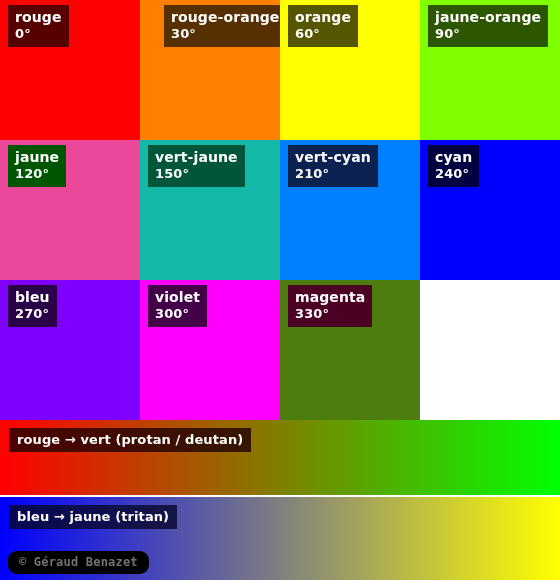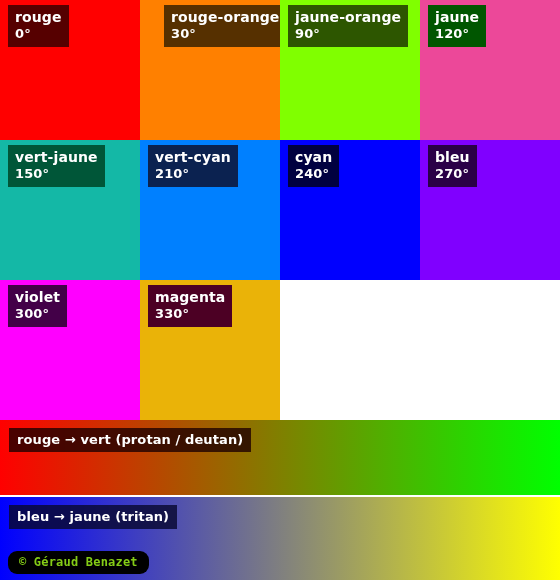--- a/index.html
+++ b/index.html
@@ -123,20 +123,26 @@
       </div>
     </div>
 
     <div class="swatch" style="background: rgb(255, 128, 0);">
       <div class="swatch-label" style="background: rgb(86, 48, 0); margin-left: 16px;">
         <span class="swatch-name">rouge-orange</span>
         <span class="swatch-deg">30°</span>
       </div>
     </div>
 
+    <div class="swatch" style="background: rgb(255, 255, 0);">
+      <div class="swatch-label" style="background: rgb(86, 86, 0);">
+        <span class="swatch-name">orange</span>
+        <span class="swatch-deg">60°</span>
+      </div>
+    </div>
 
     <div class="swatch" style="background: rgb(128, 255, 0);">
       <div class="swatch-label" style="background: rgb(45, 86, 0);">
         <span class="swatch-name">jaune-orange</span>
         <span class="swatch-deg">90°</span>
       </div>
     </div>
 
     <div class="swatch" style="background: #ec4899;">
       <div class="swatch-label" style="background: rgb(0, 86, 0);">
@@ -174,37 +180,37 @@
       </div>
     </div>
 
     <div class="swatch" style="background: rgb(255, 0, 255);">
       <div class="swatch-label" style="background: rgb(67, 0, 72);">
         <span class="swatch-name">violet</span>
         <span class="swatch-deg">300°</span>
       </div>
     </div>
 
-    <div class="swatch" style="background: #eab308;">
+    <div class="swatch" style="background: #4d7c0f;">
       <div class="swatch-label" style="background: rgb(76, 0, 36);">
         <span class="swatch-name">magenta</span>
         <span class="swatch-deg">330°</span>
       </div>
     </div>
 
   </div>
 
   <div class="grad-bar" id="grad-bar-protan" style="background: linear-gradient(to right, rgb(255, 0, 0) 0%, rgb(0, 255, 0) 100%);">
     <div class="bar-label" style="background: rgba(30, 0, 0, 0.8);">
       <span>rouge → vert (protan / deutan)</span>
     </div>
   </div>
 
   <div class="grad-bar" id="grad-bar-tritan" style="background: linear-gradient(to right, rgb(0, 0, 255) 0%, rgb(255, 255, 0) 100%);">
     <div class="bar-label" style="background: rgba(8, 8, 48, 0.82);">
       <span>bleu → jaune (tritan)</span>
     </div>
-    <div id="credit-badge" style="background: rgb(0, 0, 0); color: #84cc16;">
+    <div id="credit-badge" style="background: rgb(0, 0, 0); color: #737373;">
       <span>© Géraud Benazet</span>
     </div>
   </div>
 
 </div>
 
 </body></html>

